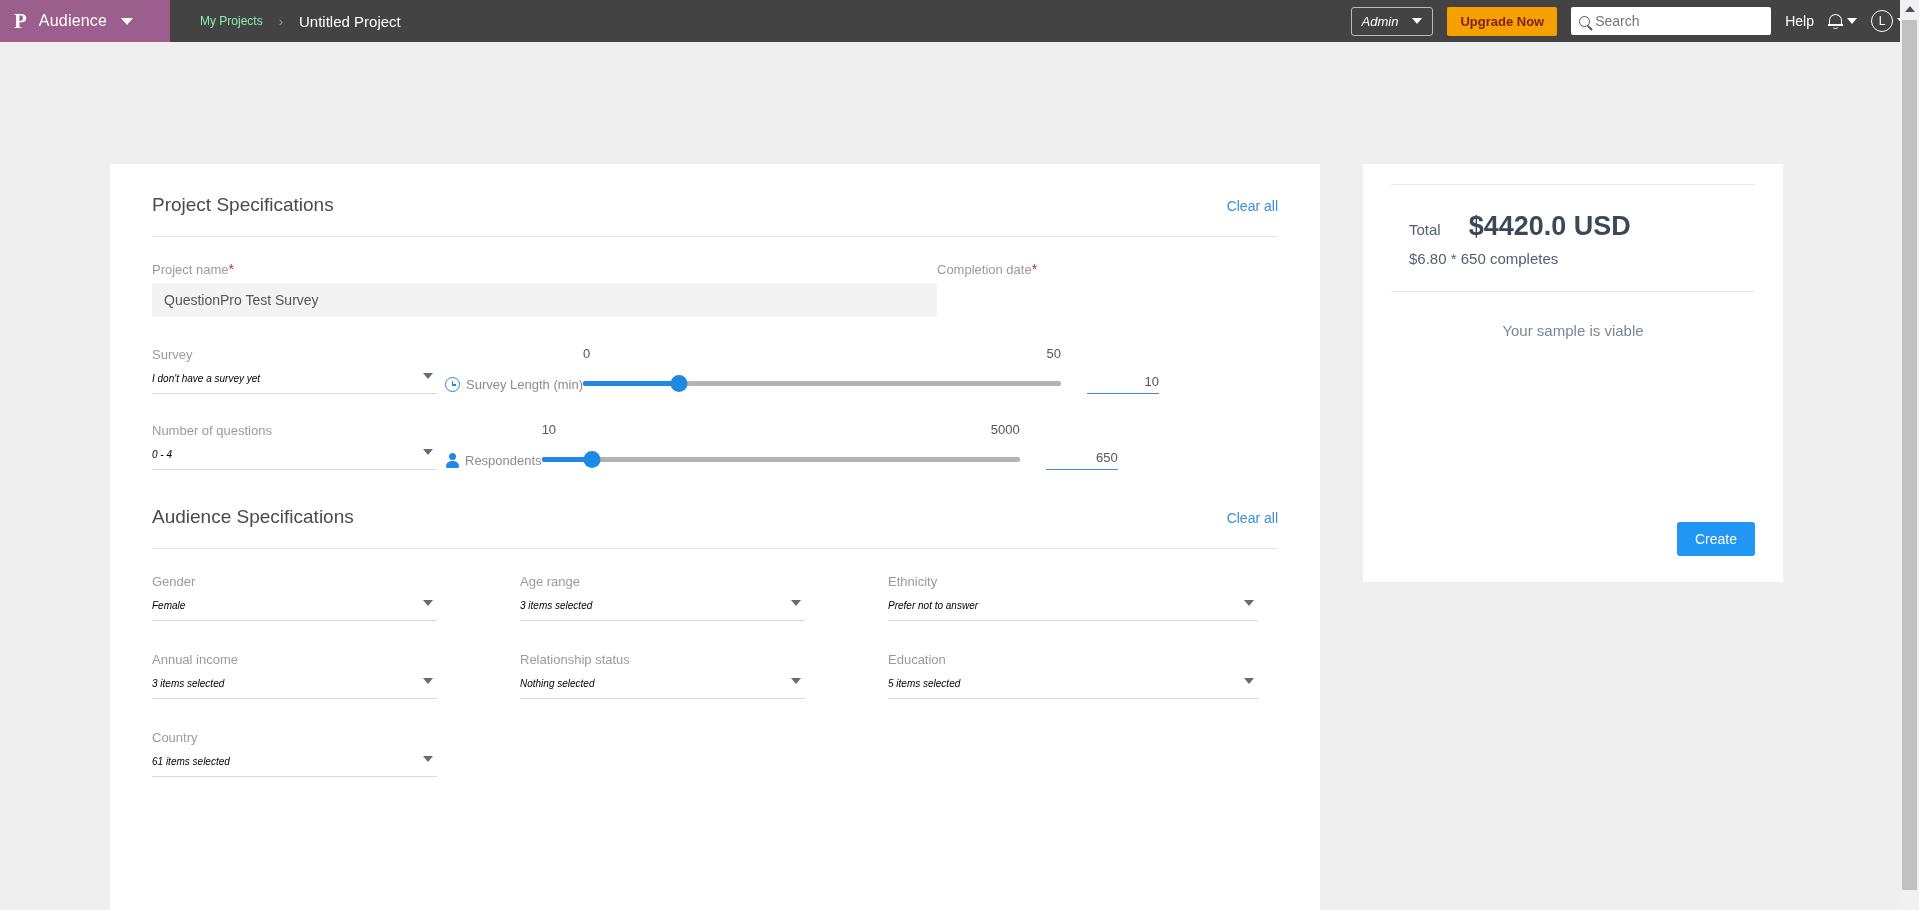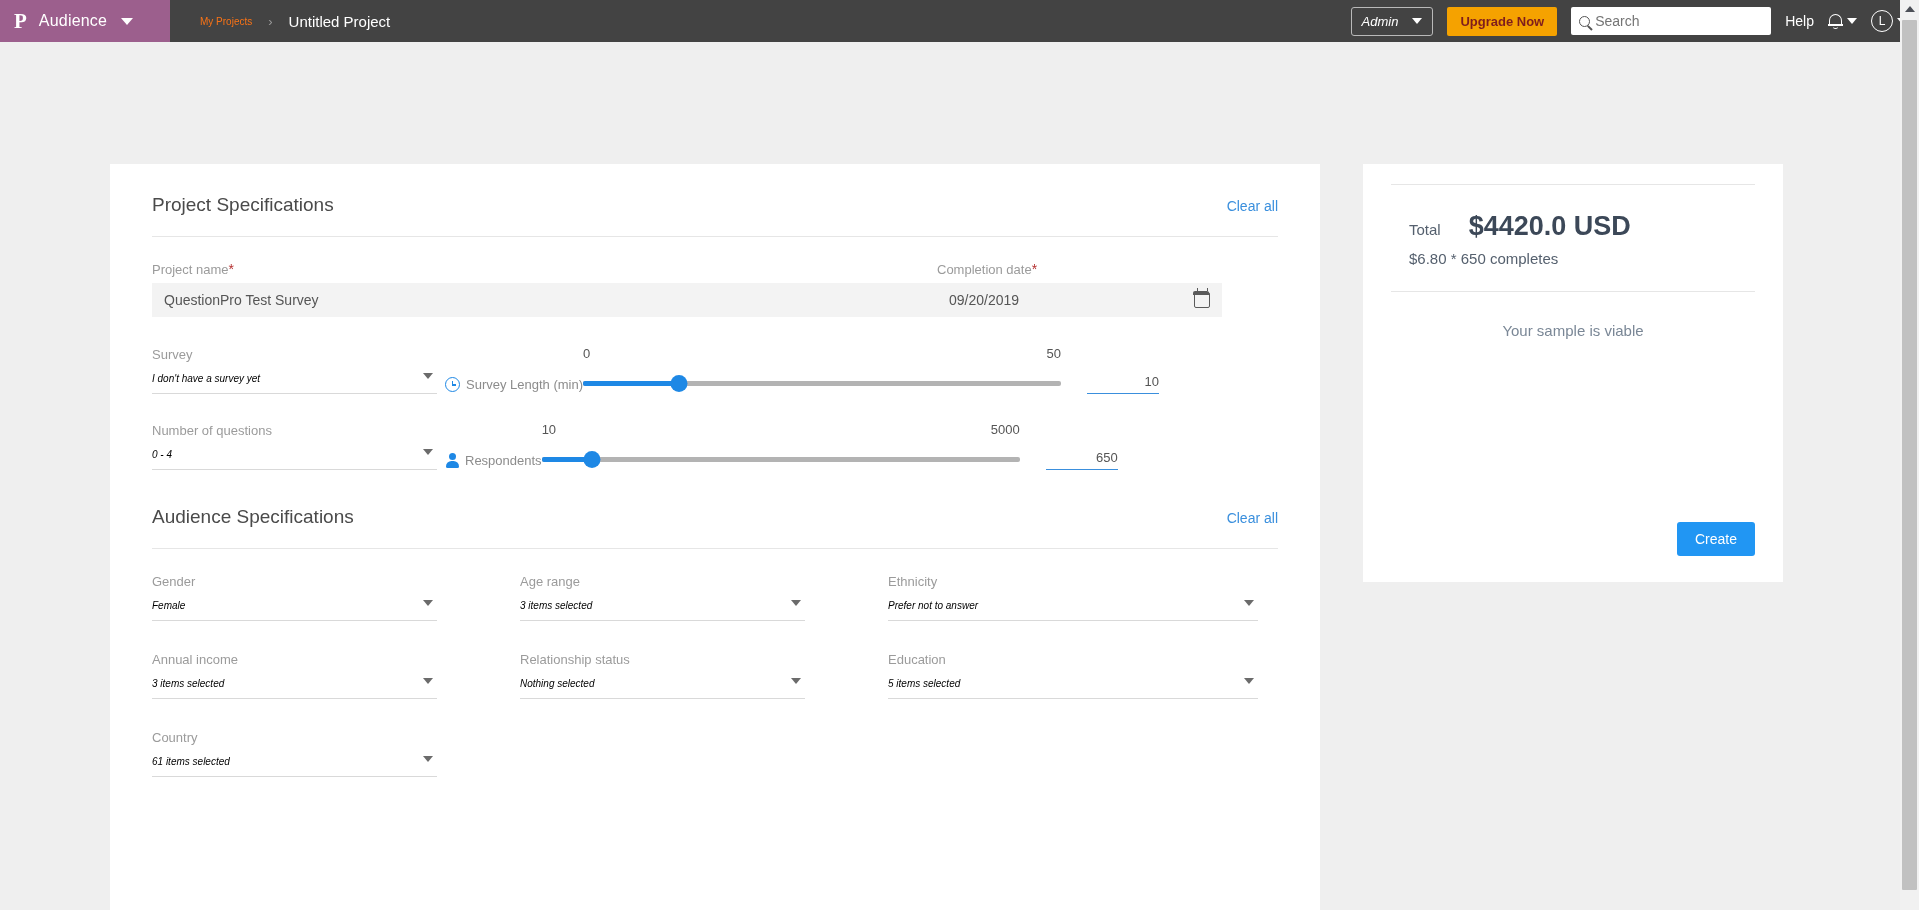--- a/index.html
+++ b/index.html
@@ -42,21 +42,21 @@
     border-top: 7px solid #ffffff;
     margin-left: 2px;
   }
   .breadcrumb {
     display: flex;
     align-items: center;
     gap: 16px;
     padding-left: 30px;
     color: #ffffff;
   }
-  .crumb-link { color: #f97316; font-size: 10px; cursor: pointer; }
+  .crumb-link { color: #86efac; font-size: 12px; cursor: pointer; }
   .crumb-sep { color: #9a9a9a; font-size: 13px; }
   .crumb-current { color: #ffffff; font-size: 15px; }
 
   .topright {
     margin-left: auto;
     display: flex;
     align-items: center;
     gap: 14px;
     padding-right: 12px;
   }
@@ -411,24 +411,20 @@
       <div>
         <div class="field-label">
           <span>Project name</span><span class="req">*</span>
         </div>
         <input class="text-input" value="QuestionPro Test Survey" style="">
       </div>
       <div style="">
         <div class="field-label">
           <span>Completion date</span><span class="req">*</span>
         </div>
-        <div class="date-wrap">
-          <input class="date-input" value="09/20/2019" style="">
-          <span class="cal-icon"></span>
-        </div>
       </div>
     </div>
 
     <div class="row" style="margin-top:30px;">
       <div>
         <div class="field-label">Survey</div>
         <div class="select">
           <span class="select-value">I don't have a survey yet</span>
           <span class="select-caret"></span>
         </div>

